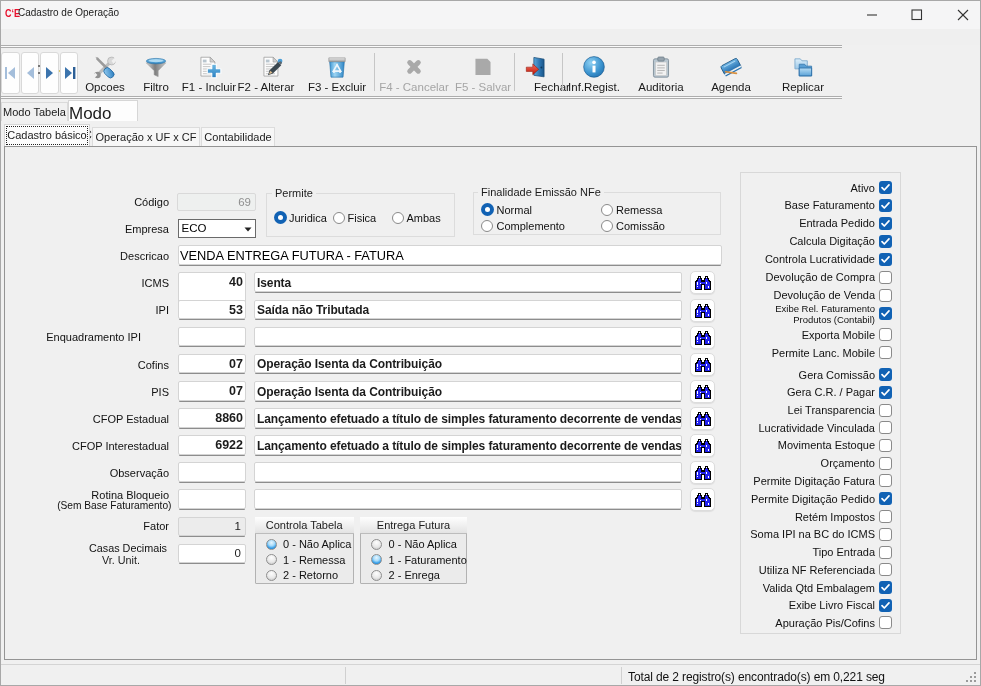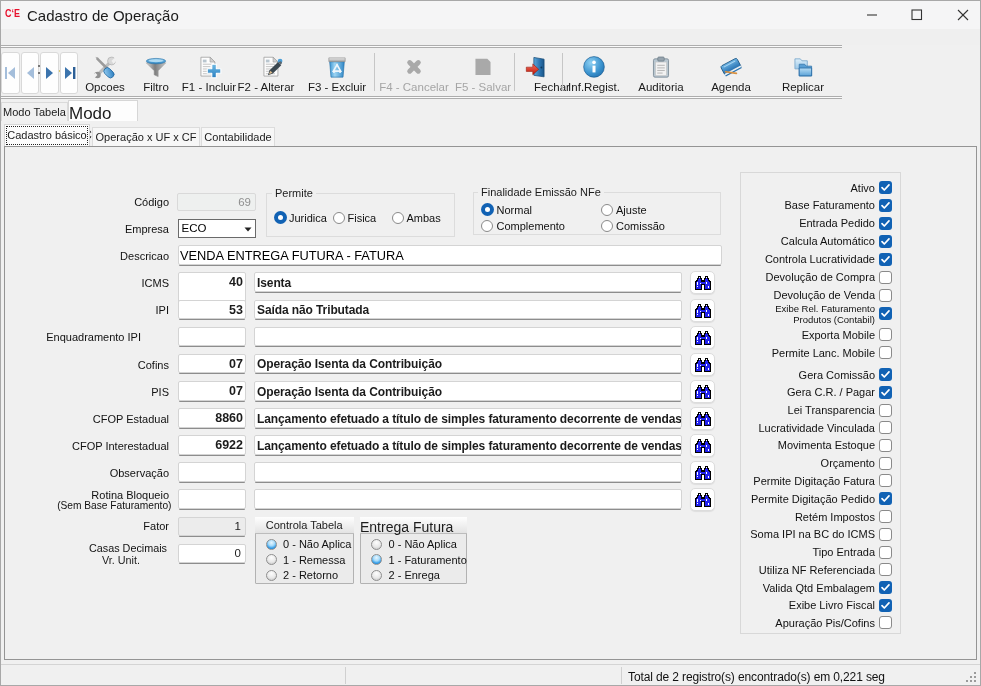--- a/index.html
+++ b/index.html
@@ -21,21 +21,21 @@
 .sep{position:absolute;width:1px;background:#c6c6c6}
 </style></head>
 <body>
 
 <div class="a" style="left:0;top:0;width:981px;height:29px;background:#f5f5f6"></div>
 <div class="a" style="left:0;top:29px;width:981px;height:16px;background:#efefef"></div>
 <div class="a" style="left:0;top:0;width:981px;height:686px;box-shadow:inset 0 0 0 1px #a8a8a8;pointer-events:none;z-index:99"></div>
 <svg class="a" style="left:5px;top:8px" width="16" height="10" viewBox="0 0 16 10">
     <text x="0" y="8.5" font-family="Liberation Sans" font-size="10" font-weight="bold" fill="#e8112d" textLength="15" lengthAdjust="spacingAndGlyphs">CʻE</text>
   </svg>
-<div class="a" style="left:27px;top:7px;font-size:15px;color:#1b1b1b">Cadastro de Operação</div>
+<div class="a" style="left:18px;top:7px;font-size:10px;color:#1b1b1b">Cadastro de Operação</div>
 <svg class="a" style="left:860px;top:4px" width="115" height="22" viewBox="0 0 115 22">
     <line x1="7" y1="11" x2="17" y2="11" stroke="#333" stroke-width="1.1"></line>
     <rect x="52" y="6" width="9.5" height="9.5" fill="none" stroke="#333" stroke-width="1.1"></rect>
     <line x1="98" y1="6" x2="108" y2="16" stroke="#333" stroke-width="1.1"></line>
     <line x1="108" y1="6" x2="98" y2="16" stroke="#333" stroke-width="1.1"></line>
   </svg>
 <div class="a" style="left:0;top:45px;width:842px;height:3px;border-top:1px solid #adadad;border-bottom:1px solid #adadad;background:#fbfbfb"></div>
 <div class="a" style="left:0;top:48px;width:842px;height:47px;background:#f0f0f0"></div>
 <div class="a" style="left:0;top:96px;width:842px;height:3px;border-top:1px solid #adadad;border-bottom:1px solid #adadad;background:#fbfbfb"></div>
 <div class="a" style="left:1.0px;top:52px;width:18.5px;height:42px;background:#fefefe;border:1px solid #d9d9d9;border-radius:3px"></div>
@@ -1103,35 +1103,35 @@
 <div class="a" style="left:332.5px;top:211.7px;width:12px;height:12px;border-radius:50%;background:#fff;border:1px solid #8a8a8a"></div>
 <div class="rlbl" style="left:347.5px;top:211.7px">Fisica</div>
 <div class="a" style="left:391.5px;top:211.7px;width:12px;height:12px;border-radius:50%;background:#fff;border:1px solid #8a8a8a"></div>
 <div class="rlbl" style="left:406.5px;top:211.7px">Ambas</div>
 <div class="gb" style="left:472.5px;top:191.5px;width:248px;height:43px"></div>
 <div class="gbcap" style="left:478px;top:185.5px">Finalidade Emissão NFe</div>
 <div class="a" style="left:480.5px;top:203.4px;width:13px;height:13px;border-radius:50%;background:#1162b4"></div>
 <div class="a" style="left:484.5px;top:207.4px;width:5px;height:5px;border-radius:50%;background:#fff"></div>
 <div class="rlbl" style="left:496.5px;top:203.9px">Normal</div>
 <div class="a" style="left:600.5px;top:203.9px;width:12px;height:12px;border-radius:50%;background:#fff;border:1px solid #8a8a8a"></div>
-<div class="rlbl" style="left:616px;top:203.9px">Ajuste</div>
+<div class="rlbl" style="left:616px;top:203.9px">Remessa</div>
 <div class="a" style="left:481px;top:220.4px;width:12px;height:12px;border-radius:50%;background:#fff;border:1px solid #8a8a8a"></div>
 <div class="rlbl" style="left:496.5px;top:220.4px">Complemento</div>
 <div class="a" style="left:600.5px;top:220.4px;width:12px;height:12px;border-radius:50%;background:#fff;border:1px solid #8a8a8a"></div>
 <div class="rlbl" style="left:616px;top:220.4px">Comissão</div>
 <div class="a" style="left:254.5px;top:516.5px;width:99.5px;height:67px;background:#ebebeb;border:1px solid #b2b2b2;border-radius:1px"></div>
 <div class="a" style="left:254.5px;top:516.5px;width:99.5px;height:17px;background:linear-gradient(#fefefe,#e3e3e3);border-bottom:1px solid #bcbcbc;text-align:center;font-size:11px;padding-top:2px">Controla Tabela</div>
 <div class="a" style="left:265.5px;top:538.5px;width:11px;height:11px;border-radius:50%;background:radial-gradient(circle at 50% 30%,#e8f6ff 0%,#a8dcfa 40%,#2e9ae8 72%,#1470c0 100%);border:1.5px solid #8f8f8f"></div>
 <div class="rlbl" style="left:283px;top:538.0px">0 - Não Aplica</div>
 <div class="a" style="left:265.5px;top:554.0px;width:11px;height:11px;border-radius:50%;background:radial-gradient(circle at 50% 30%,#fdfdfd 0%,#e8e8e8 55%,#bdbdbd 100%);border:1.5px solid #8f8f8f"></div>
 <div class="rlbl" style="left:283px;top:553.5px">1 - Remessa</div>
 <div class="a" style="left:265.5px;top:569.5px;width:11px;height:11px;border-radius:50%;background:radial-gradient(circle at 50% 30%,#fdfdfd 0%,#e8e8e8 55%,#bdbdbd 100%);border:1.5px solid #8f8f8f"></div>
 <div class="rlbl" style="left:283px;top:569.0px">2 - Retorno</div>
 <div class="a" style="left:360px;top:516.5px;width:107px;height:67px;background:#ebebeb;border:1px solid #b2b2b2;border-radius:1px"></div>
-<div class="a" style="left:360px;top:516.5px;width:107px;height:17px;background:linear-gradient(#fefefe,#e3e3e3);border-bottom:1px solid #bcbcbc;text-align:left;font-size:14px;padding-top:2px">Entrega Futura</div>
+<div class="a" style="left:360px;top:516.5px;width:107px;height:17px;background:linear-gradient(#fefefe,#e3e3e3);border-bottom:1px solid #bcbcbc;text-align:center;font-size:11px;padding-top:2px">Entrega Futura</div>
 <div class="a" style="left:371.0px;top:538.5px;width:11px;height:11px;border-radius:50%;background:radial-gradient(circle at 50% 30%,#fdfdfd 0%,#e8e8e8 55%,#bdbdbd 100%);border:1.5px solid #8f8f8f"></div>
 <div class="rlbl" style="left:388.5px;top:538.0px">0 - Não Aplica</div>
 <div class="a" style="left:371.0px;top:554.0px;width:11px;height:11px;border-radius:50%;background:radial-gradient(circle at 50% 30%,#e8f6ff 0%,#a8dcfa 40%,#2e9ae8 72%,#1470c0 100%);border:1.5px solid #8f8f8f"></div>
 <div class="rlbl" style="left:388.5px;top:553.5px">1 - Faturamento</div>
 <div class="a" style="left:371.0px;top:569.5px;width:11px;height:11px;border-radius:50%;background:radial-gradient(circle at 50% 30%,#fdfdfd 0%,#e8e8e8 55%,#bdbdbd 100%);border:1.5px solid #8f8f8f"></div>
 <div class="rlbl" style="left:388.5px;top:569.0px">2 - Enrega</div>
 <div class="a" style="left:739.5px;top:171.5px;width:161.5px;height:462.5px;background:#f0f0f0;border:1px solid #d8d8d8"></div>
 <div class="cb" style="left:879px;top:181.0px;background:#1162b4">
     <svg width="13" height="13" viewBox="0 0 13 13" style="position:absolute;left:0;top:0">
       <path d="M3,6.6 L5.3,9 L10,3.9" stroke="#fff" stroke-width="1.7" fill="none" stroke-linecap="round" stroke-linejoin="round"></path>
@@ -1148,21 +1148,21 @@
     <svg width="13" height="13" viewBox="0 0 13 13" style="position:absolute;left:0;top:0">
       <path d="M3,6.6 L5.3,9 L10,3.9" stroke="#fff" stroke-width="1.7" fill="none" stroke-linecap="round" stroke-linejoin="round"></path>
     </svg>
   </div>
 <div class="cbl" style="right:106px;top:217.3px">Entrada Pedido</div>
 <div class="cb" style="left:879px;top:234.8px;background:#1162b4">
     <svg width="13" height="13" viewBox="0 0 13 13" style="position:absolute;left:0;top:0">
       <path d="M3,6.6 L5.3,9 L10,3.9" stroke="#fff" stroke-width="1.7" fill="none" stroke-linecap="round" stroke-linejoin="round"></path>
     </svg>
   </div>
-<div class="cbl" style="right:106px;top:235.3px">Calcula Automático</div>
+<div class="cbl" style="right:106px;top:235.3px">Calcula Digitação</div>
 <div class="cb" style="left:879px;top:252.8px;background:#1162b4">
     <svg width="13" height="13" viewBox="0 0 13 13" style="position:absolute;left:0;top:0">
       <path d="M3,6.6 L5.3,9 L10,3.9" stroke="#fff" stroke-width="1.7" fill="none" stroke-linecap="round" stroke-linejoin="round"></path>
     </svg>
   </div>
 <div class="cbl" style="right:106px;top:253.3px">Controla Lucratividade</div>
 <div class="cb" style="left:879px;top:270.8px;background:#fff;border:1px solid #8a8a8a"></div>
 <div class="cbl" style="right:106px;top:271.3px">Devolução de Compra</div>
 <div class="cb" style="left:879px;top:288.7px;background:#fff;border:1px solid #8a8a8a"></div>
 <div class="cbl" style="right:106px;top:289.2px">Devolução de Venda</div>

